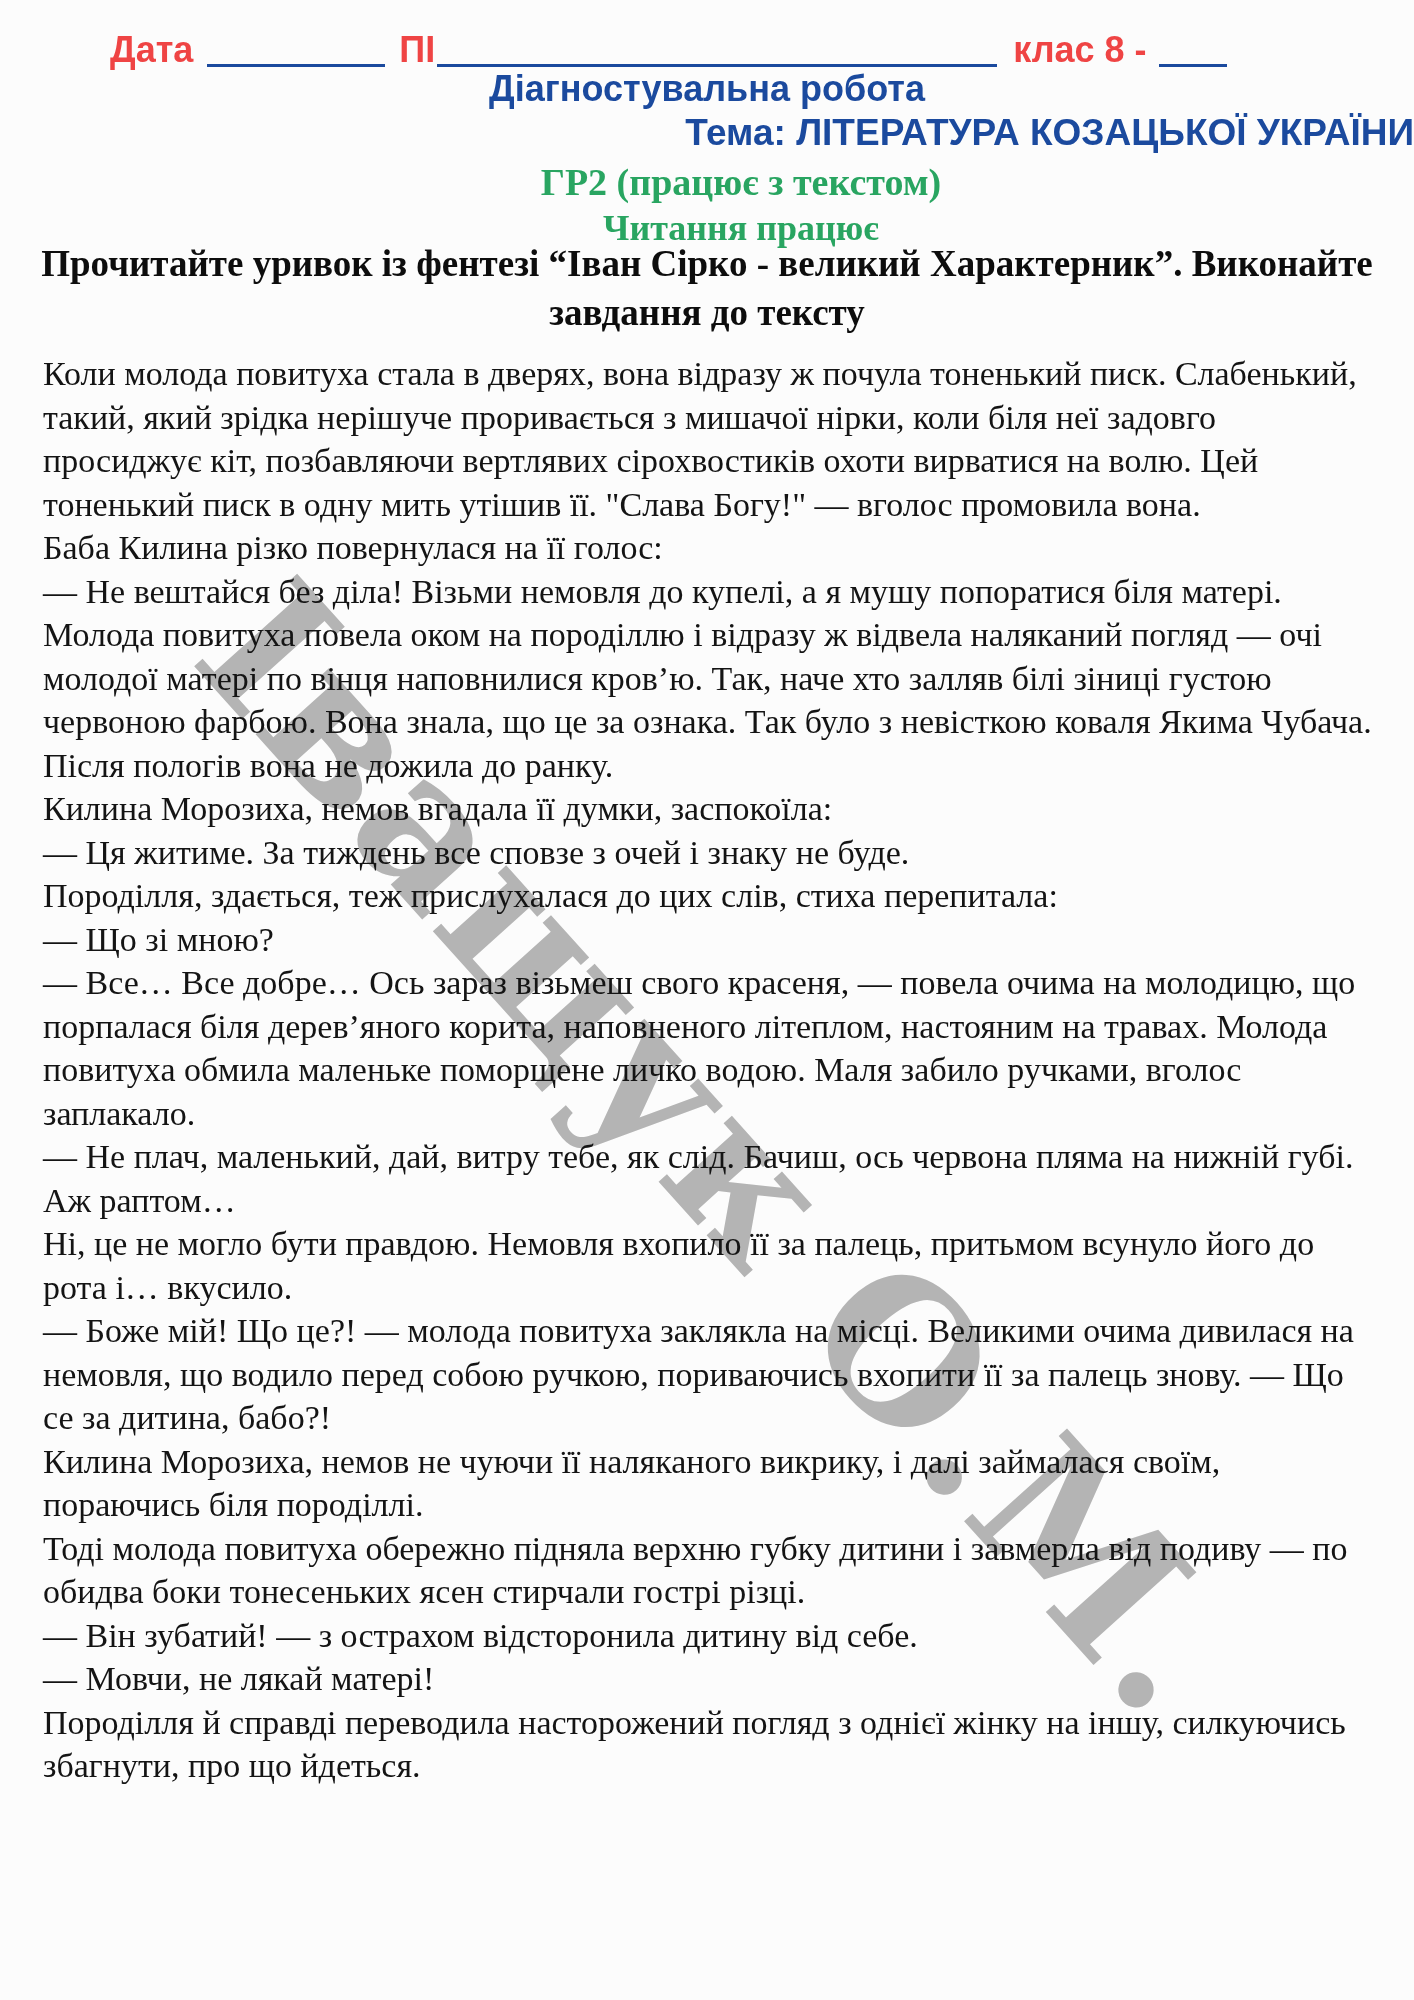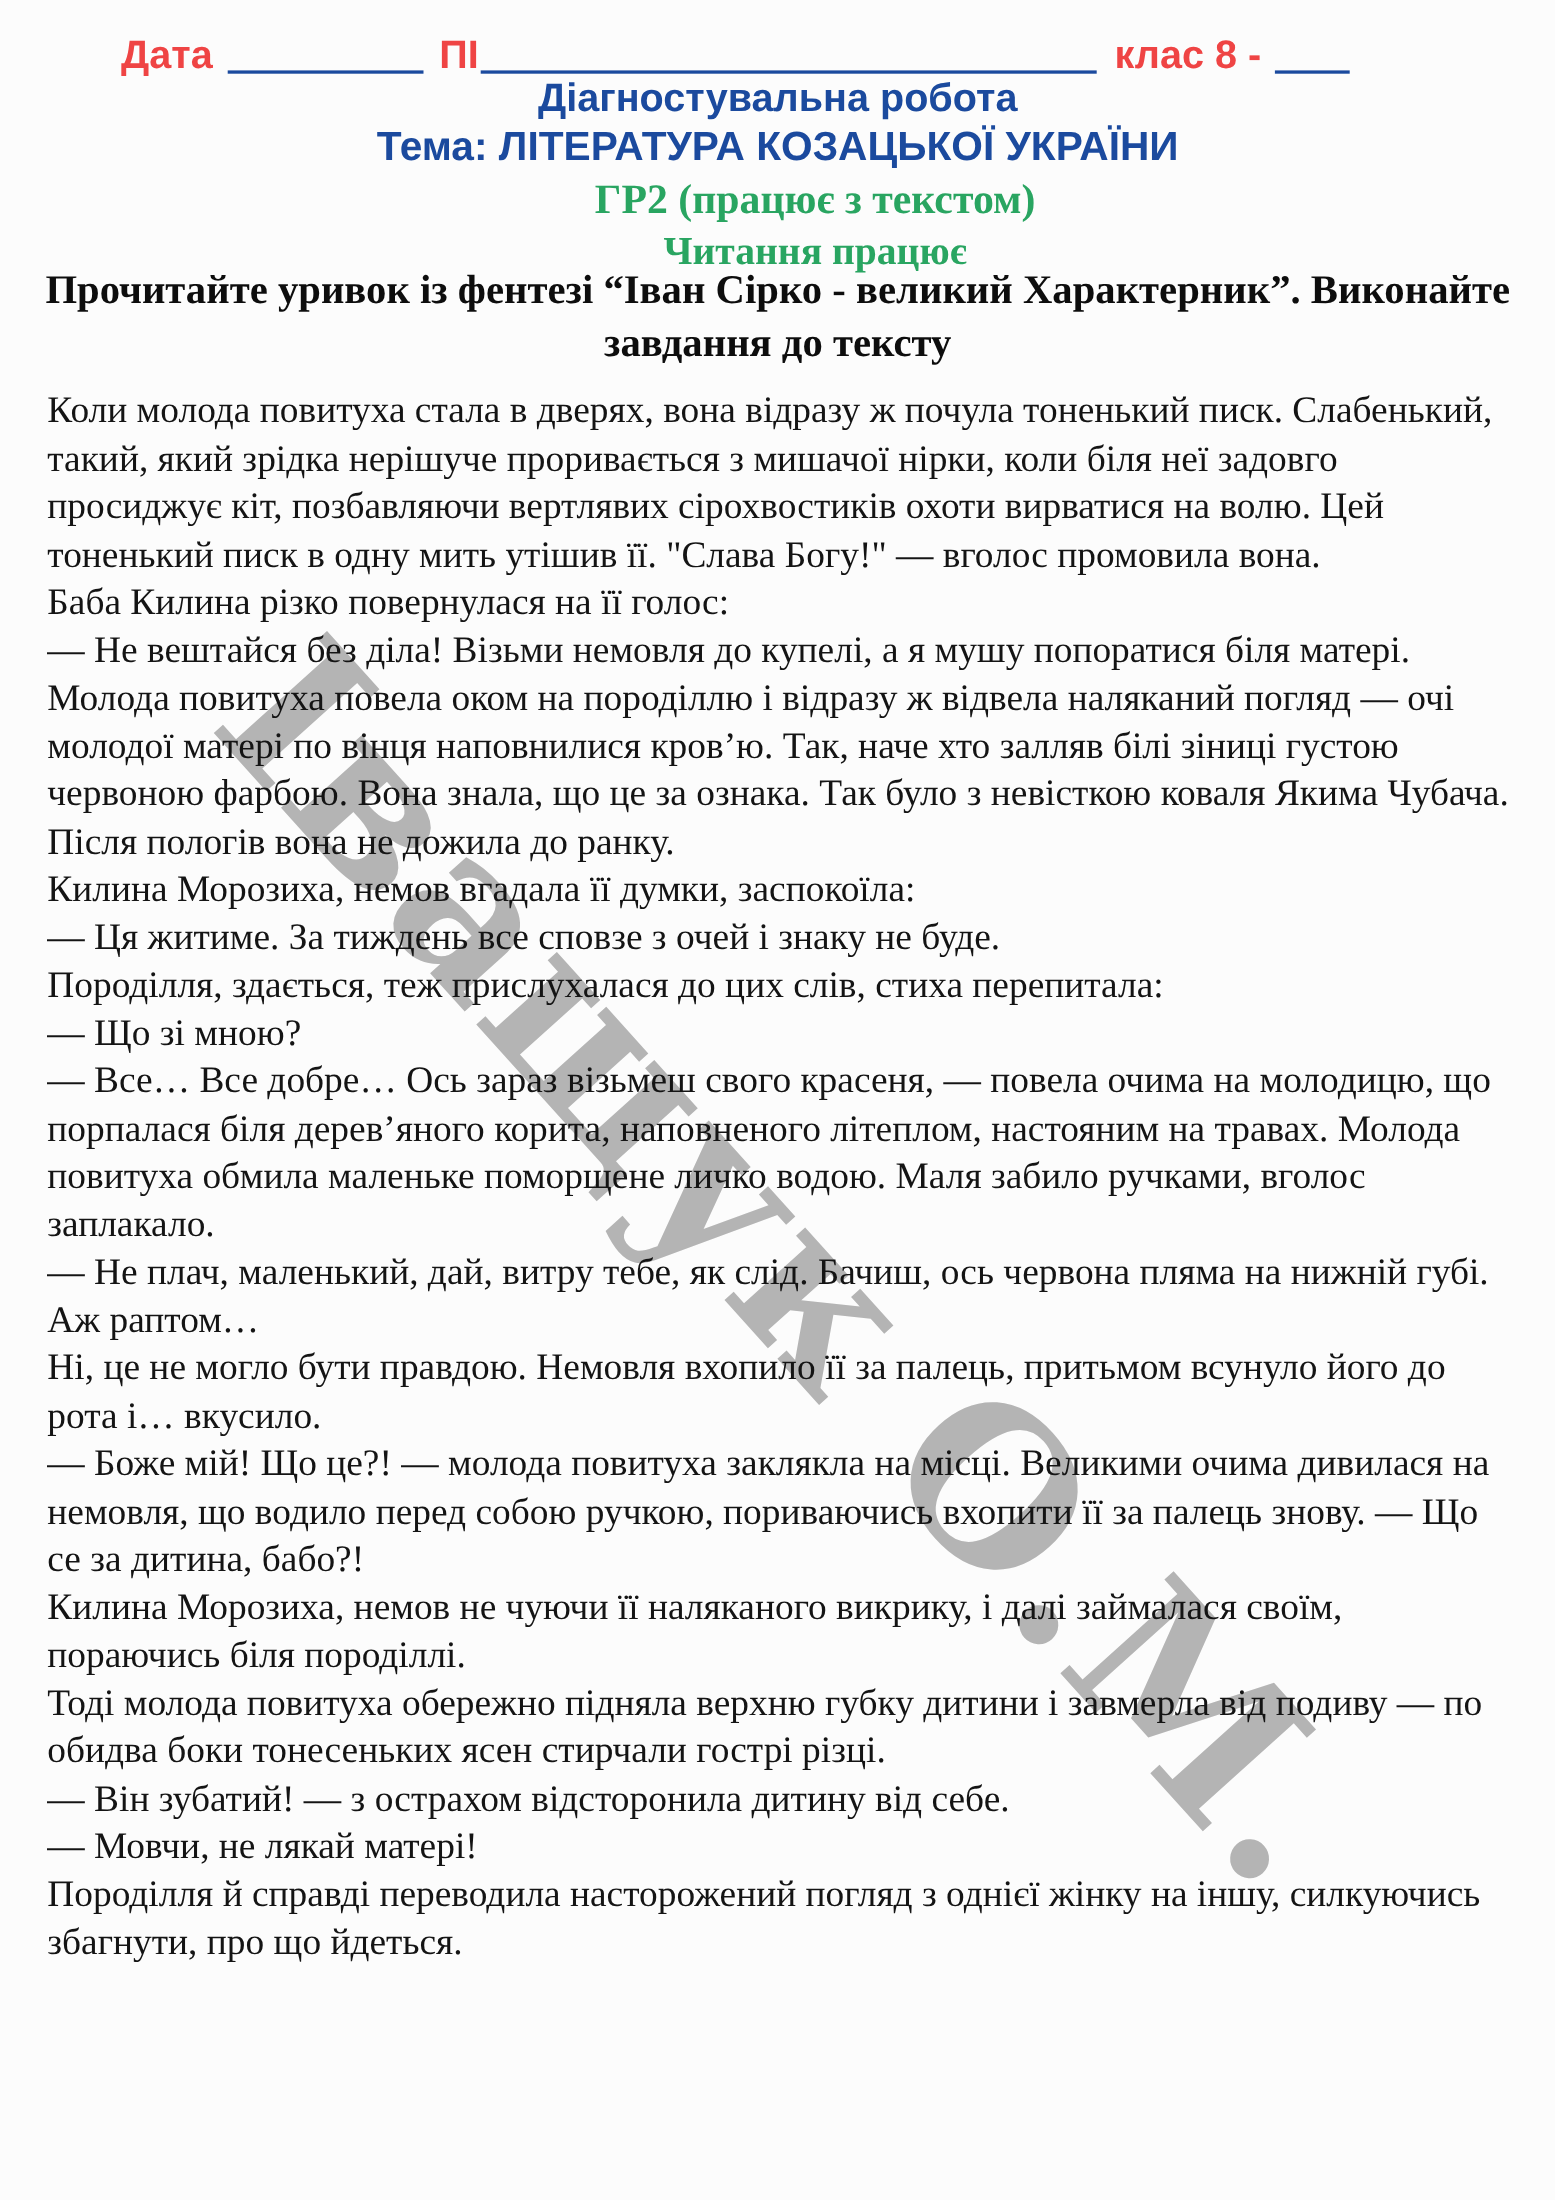--- a/index.html
+++ b/index.html
@@ -58,21 +58,21 @@
     position: absolute;
     left: 0; width: 100%;
     text-align: center;
   }
   .blue-sans {
     color: #1b4a9e;
     font-family: "Liberation Sans", sans-serif;
     font-weight: bold;
   }
   .subtitle1 { top: 68px;  font-size: 36px; }
-  .subtitle2 { top: 112px; font-size: 37px; }
+  .subtitle2 { top: 112px; font-size: 37px; text-align: right; }
   .green-serif {
     color: #29a561;
     font-family: "Liberation Serif", serif;
     font-weight: bold;
     margin-left: 34px;
   }
   .group-line    { top: 160px; font-size: 38px; }
   .activity-line { top: 207px; font-size: 36px; }
 
   .task-heading {

